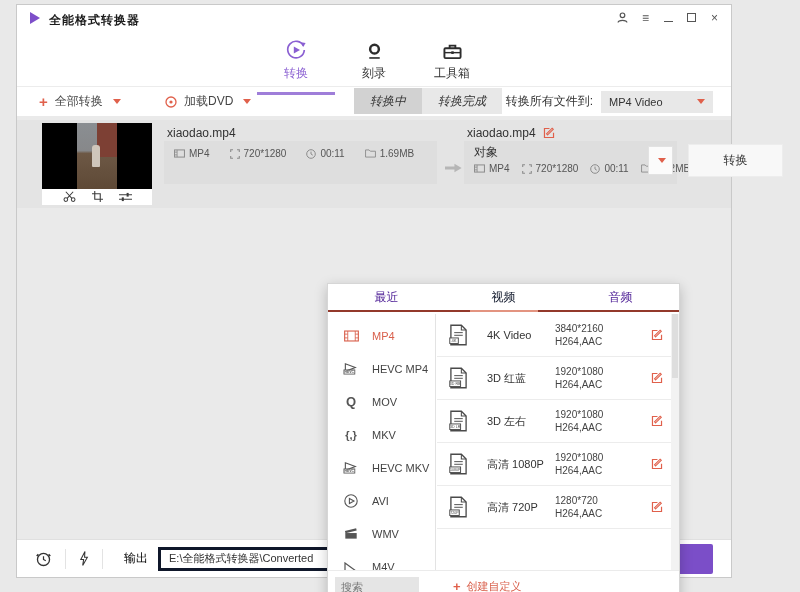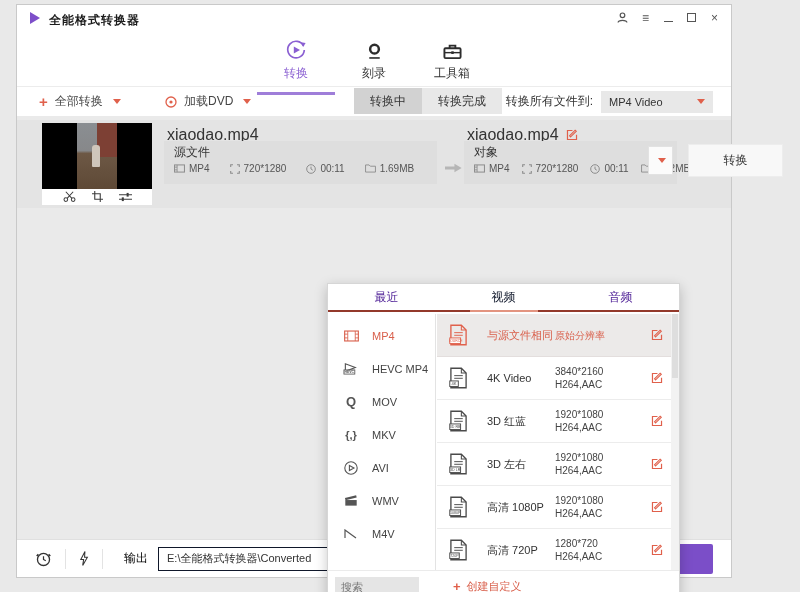--- a/index.html
+++ b/index.html
@@ -28,39 +28,39 @@
   .nav-item.active::after { content:""; position:absolute; left:-10px; right:-10px; bottom:-8px; height:3px; background:#9f7ed9; }
 
   
   .toolbar { position:absolute; left:0; top:82px; right:0; height:29px; }
   .tb-group { position:absolute; top:0; height:29px; display:flex; align-items:center; gap:7px; font-size:12px; color:#454545; }
   .tb-add { left:22px; }
   .tb-dvd { left:148px; }
   .plus-glyph { color:#e0604b; font-size:15px; font-weight:bold; line-height:1; }
   .caret { width:0; height:0; border-left:4px solid transparent; border-right:4px solid transparent; border-top:5px solid #e0604b; margin-left:3px; }
   .state-tabs { position:absolute; left:337px; top:1px; display:flex; }
-  .state-tab { height:26px; padding:0 16px; display:flex; align-items:center; font-size:12px; color:#333; background:#e8e8e8; }
+  .state-tab { height:26px; padding:0 16px; display:flex; align-items:center; font-size:12px; color:#333; background:#e8e8e8;font-style:italic; }
   .state-tab.active { background:#d2d2d2; }
   .tb-right { position:absolute; right:18px; top:0; height:29px; display:flex; align-items:center; }
   .tb-right .lbl { font-size:12px; color:#333; margin-right:8px; }
   .fmt-select { width:112px; height:22px; background:#e8e8e8; display:flex; align-items:center; padding:0 8px; font-size:11px; color:#333; }
   .fmt-select .caret { margin-left:auto; }
 
   
   .content { position:absolute; left:0; top:111px; right:0; bottom:38px; background:#eaeaea; }
 
   .file-row { position:absolute; left:0; top:4px; right:0; height:88px; background:#e4e4e4; }
   .thumb { position:absolute; left:25px; top:3px; width:110px; height:82px; }
   .thumb .vid { width:110px; height:66px; background:#000; position:relative; overflow:hidden; }
   .thumb .scene { position:absolute; left:35px; top:0; width:40px; height:66px;
       background:linear-gradient(to bottom, #8a8e92 0%, #87888a 42%, #6d5845 46%, #5e4936 100%); }
   .thumb .wall { position:absolute; left:55px; top:0; width:20px; height:34px; background:#7d4034; }
   .thumb .person { position:absolute; left:50px; top:22px; width:8px; height:22px; background:#cfc6bb; border-radius:3px 3px 1px 1px; }
   .thumb .tools { width:110px; height:16px; background:#fff; display:flex; align-items:center; justify-content:center; gap:16px; color:#3c3c3c; }
-  .fname { position:absolute; font-size:16px; color:#333; display:flex; align-items:center; gap:7px; }
+  .fname { position:absolute; font-size:12px; color:#333; display:flex; align-items:center; gap:7px; }
   .fname-src { left:150px; top:6px; }
   .fname-tgt { left:450px; top:6px; }
   .info-box { position:absolute; top:21px; height:43px; background:#dedede; padding:4px 10px 0 10px; }
   .box-src { left:147px; width:273px; }
   .box-tgt { left:447px; width:213px; }
   .info-box .ititle { font-size:12px; color:#333; line-height:15px; }
   .meta { display:flex; align-items:center; margin-top:3px; font-size:10px; color:#555; }
   .box-src .meta { gap:20px; }
   .box-tgt .meta { gap:12px; }
   .meta .m { display:flex; align-items:center; gap:4px; }
@@ -95,21 +95,21 @@
   .pscroll .thumb-bar { position:absolute; left:1px; right:1px; top:0; height:64px; background:#dedede; }
   .pfooter { position:absolute; left:0; right:0; bottom:0; height:32px; border-top:1px solid #ebebeb; display:flex; align-items:center; }
   .search-input { margin-left:7px; width:84px; height:20px; background:#e5e5e5; border:none; outline:none; font-size:11px; color:#777; padding:0 6px; font-family:inherit; }
   .create-custom { margin-left:34px; display:flex; align-items:center; gap:6px; color:#d9604c; font-size:11px; }
 
   
   .bottombar { position:absolute; left:0; right:0; bottom:0; height:38px; background:#fff; border-top:1px solid #e0e0e0; display:flex; align-items:center; padding:0 18px; }
   .bb-icon { color:#333; display:flex; align-items:center; }
   .vdiv { width:1px; height:20px; background:#e3e3e3; margin:0 13px; }
   .out-label { font-size:12px; color:#000000; margin:0 10px 0 8px; }
-  .path-select { width:243px; height:24px; border:1px solid #0f172a; background:#fff; display:flex; align-items:center; padding:0 8px; }
+  .path-select { width:243px; height:24px; border:3px solid #0f172a; background:#fff; display:flex; align-items:center; padding:0 8px; }
   .path-select .ptext { font-size:11px; color:#333; white-space:nowrap; overflow:hidden; }
   .path-select .caret { margin-left:auto; }
   .folder-open { color:#e0604b; margin-left:16px; display:flex; }
   .spacer { flex:1; }
   .merge-label { font-size:12px; color:#333; }
   .toggle { width:34px; height:14px; border-radius:7px; background:#dcdcdc; margin:0 14px 0 12px; position:relative; }
   .toggle .knob { position:absolute; left:-2px; top:-2px; width:18px; height:18px; border-radius:50%; background:#c9c9c9; box-shadow:0 1px 2px rgba(0,0,0,.25); }
   .convert-all-btn { width:140px; height:30px; background:#7b4ec8; color:#fff; font-size:12px; display:flex; align-items:center; justify-content:center; border-radius:2px; }
 </style>
 </head>
@@ -228,21 +228,20 @@
                 <rect x="8.2" y="0.6" width="2.2" height="4" fill="currentColor"></rect>
                 <rect x="3" y="5.4" width="2.2" height="4" fill="currentColor"></rect>
               </svg>
           </span>
         </div>
       </div>
 
       <div class="fname fname-src">xiaodao.mp4</div>
 
       <div class="info-box box-src">
-        <div class="ititle">源文件</div>
         <div class="meta">
           <span class="m">
               <svg viewBox="0 0 12 9" width="11" height="9">
                 <rect x="0.6" y="0.6" width="10.8" height="7.8" fill="none" stroke="currentColor" stroke-width="1.1"></rect>
                 <path d="M3.4 0.6 V8.4 M0.6 3 H3.4 M0.6 6 H3.4" stroke="currentColor" stroke-width="0.9"></path>
               </svg>
               <span>MP4</span>
             </span>
           <span class="m">
               <svg viewBox="0 0 10 10" width="10" height="10">
@@ -352,20 +351,30 @@
           <div class="fitem">
             <span class="ficon" style="font-size:13px;">Q</span>
             <span class="flabel">MOV</span>
           </div>
           <div class="fitem">
             <span class="ficon" style="font-size:11px;">{,}</span>
             <span class="flabel">MKV</span>
           </div>
           <div class="fitem">
             <span class="ficon">
+                <svg viewBox="0 0 18 13" width="17" height="13">
+                  <path d="M2.5 9.5 V1.5 L13 5.5 Z" fill="none" stroke="currentColor" stroke-width="1.2"></path>
+                  <rect x="1" y="8" width="11.5" height="4.4" fill="#fff" stroke="currentColor" stroke-width="0.9"></rect>
+                  <text x="6.7" y="11.5" font-size="3.6" text-anchor="middle" fill="currentColor">HEVC</text>
+                </svg>
+              </span>
+            <span class="flabel">HEVC MKV</span>
+          </div>
+          <div class="fitem">
+            <span class="ficon">
                 <svg viewBox="0 0 14 14" width="14" height="14">
                   <circle cx="7" cy="7" r="6.2" fill="none" stroke="currentColor" stroke-width="1.1"></circle>
                   <path d="M5.4 4.4 L10 7 L5.4 9.6 Z" fill="none" stroke="currentColor" stroke-width="1.1"></path>
                 </svg>
               </span>
             <span class="flabel">AVI</span>
           </div>
           <div class="fitem">
             <span class="ficon">
                 <svg viewBox="0 0 15 13" width="14" height="13">
@@ -379,39 +388,20 @@
             <span class="ficon">
                 <svg viewBox="0 0 14 10" width="14" height="10">
                   <path d="M1 9 V1 L12 9" fill="none" stroke="currentColor" stroke-width="1.2"></path>
                 </svg>
               </span>
             <span class="flabel">M4V</span>
           </div>
         </div>
 
         <div class="pcol">
-          <div class="prow selected">
-            <span class="picon">
-                <svg viewBox="0 0 20 23" width="19" height="22">
-                  <path d="M2 1.2 H13 L18 6.2 V21.8 H2 Z" fill="none" stroke="currentColor" stroke-width="1.4"></path>
-                  <path d="M13 1.2 V6.2 H18" fill="none" stroke="currentColor" stroke-width="1.1"></path>
-                  <path d="M5.5 9 H14.5 M5.5 11.8 H14.5" stroke="currentColor" stroke-width="1"></path>
-                  <rect x="0.8" y="14.6" width="11.4" height="5.8" fill="#fff" stroke="currentColor" stroke-width="1"></rect>
-                  <text x="6.5" y="19" font-size="3.6" text-anchor="middle" fill="currentColor">SOURCE</text>
-                </svg>
-              </span>
-            <span class="pname">与源文件相同</span>
-            <span class="pdetail"><span>原始分辨率</span></span>
-            <span class="pedit">
-                <svg viewBox="0 0 13 13" width="12" height="12">
-                  <path d="M11.4 6.2 V11.4 H1.6 V1.6 H7" fill="none" stroke="currentColor" stroke-width="1.3"></path>
-                  <path d="M5 8.6 L11.2 2.4 L9.9 1.2 L3.8 7.4 Z" fill="none" stroke="currentColor" stroke-width="1.1"></path>
-                </svg>
-              </span>
-          </div>
 
           <div class="prow">
             <span class="picon">
                 <svg viewBox="0 0 20 23" width="19" height="22">
                   <path d="M2 1.2 H13 L18 6.2 V21.8 H2 Z" fill="none" stroke="currentColor" stroke-width="1.4"></path>
                   <path d="M13 1.2 V6.2 H18" fill="none" stroke="currentColor" stroke-width="1.1"></path>
                   <path d="M5.5 9 H14.5 M5.5 11.8 H14.5" stroke="currentColor" stroke-width="1"></path>
                   <rect x="0.8" y="14.6" width="9" height="5.8" fill="#fff" stroke="currentColor" stroke-width="1"></rect>
                   <text x="5.3" y="19" font-size="4.4" text-anchor="middle" fill="currentColor">4K</text>
                 </svg>

